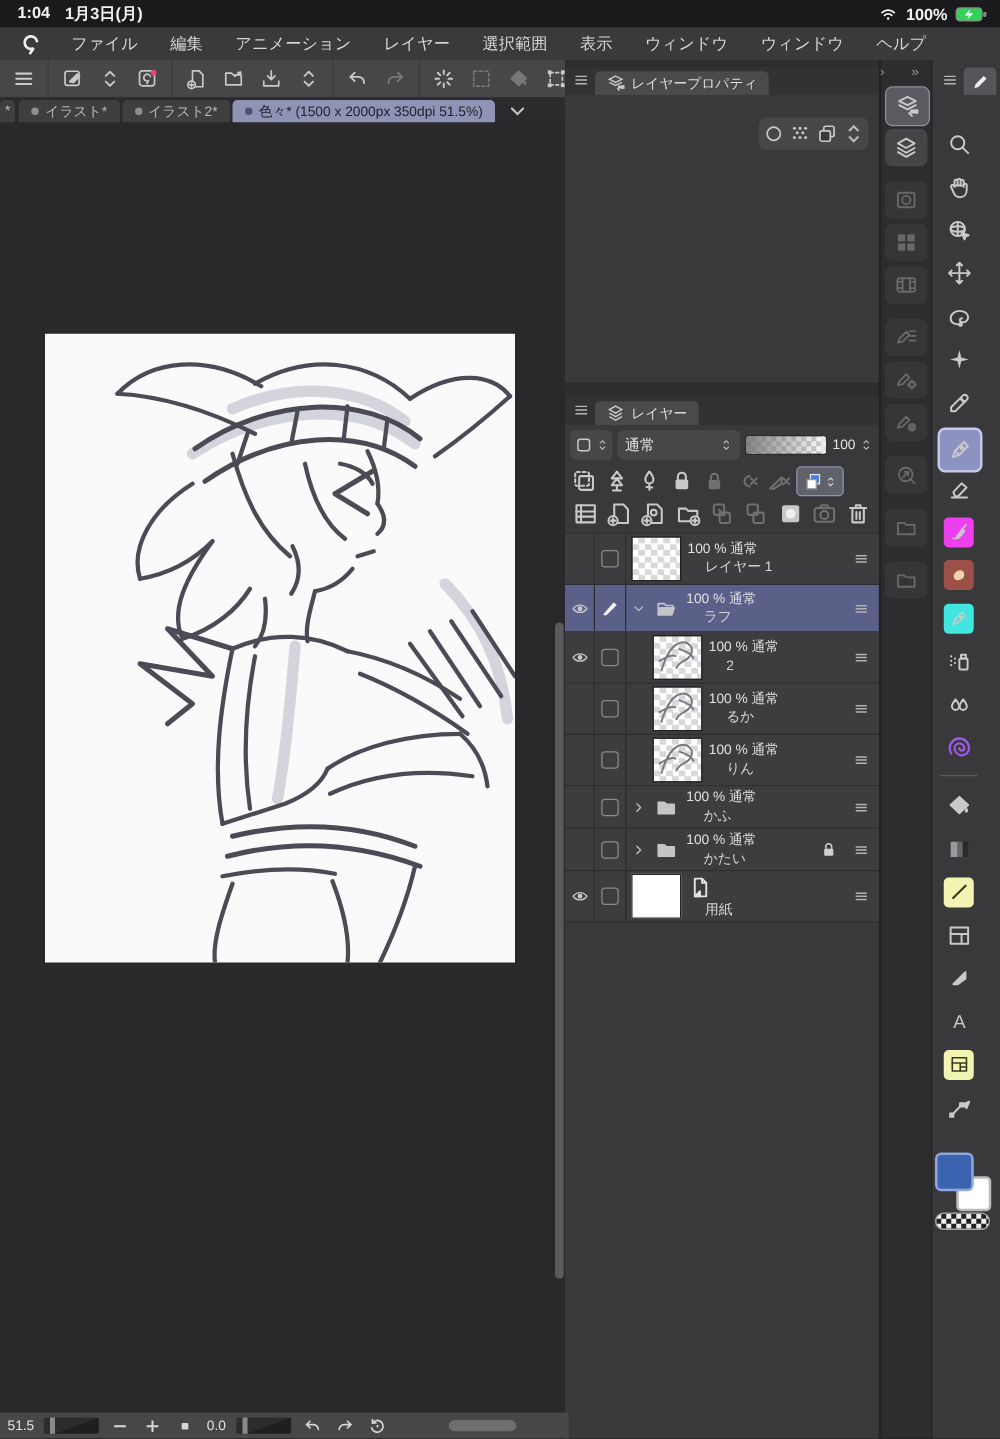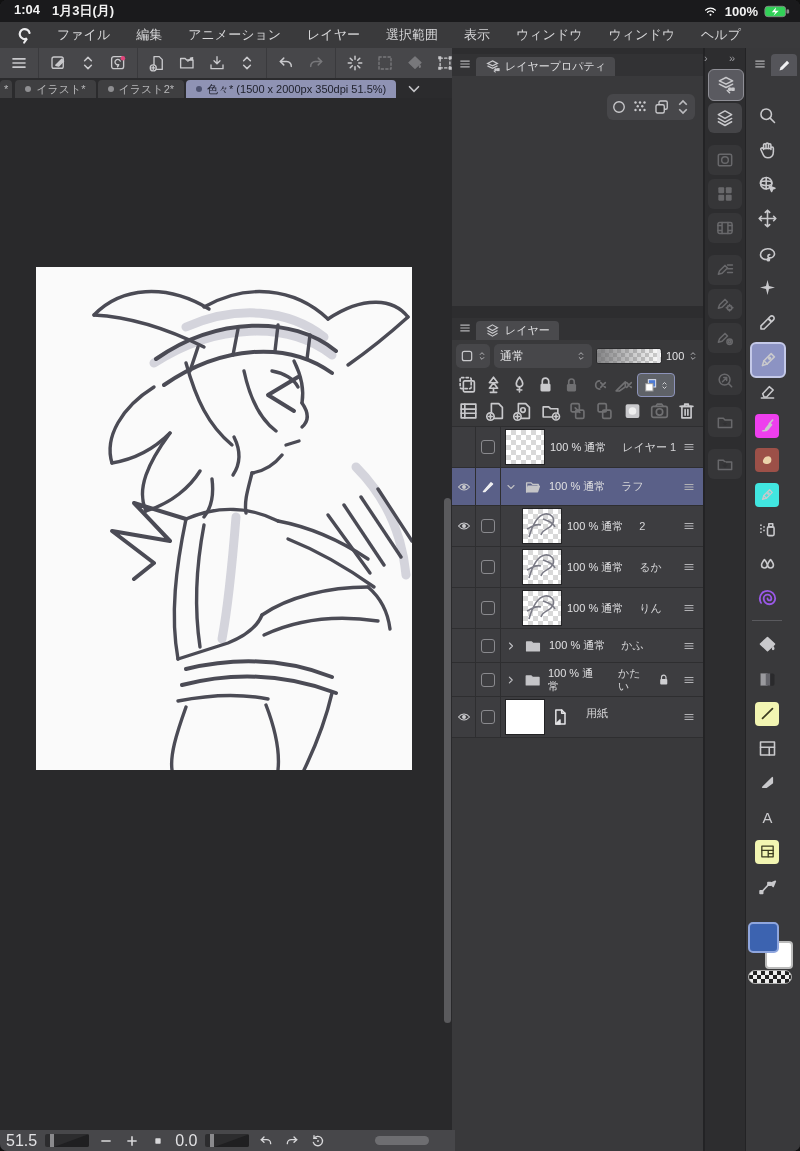--- a/index.html
+++ b/index.html
@@ -1,17 +1,17 @@
 <!DOCTYPE html>
 <html><head>
 <meta charset="utf-8">
 <style>
   html,body{margin:0;padding:0;background:#111;}
   #root{position:relative;width:800px;height:1151px;overflow:hidden;
-        font-family:"Liberation Sans","DejaVu Sans",sans-serif;background:#29292b;color:#d8d8da;border-radius:7px;
+        font-family:"Liberation Sans","DejaVu Sans",sans-serif;background:#29292b;color:#d8d8da;
         -webkit-font-smoothing:antialiased;}
   .abs{position:absolute;}
   .row{display:flex;align-items:center;}
   svg{display:block;}
   .ic{display:inline-flex;align-items:center;justify-content:center;color:#c9c9cc;}
   .ic svg{width:100%;height:100%;}
   .dim{opacity:.38;}
 
   
   #statusbar{left:0;top:0;width:800px;height:22px;background:#1a1a1c;color:#f2f2f2;
@@ -38,21 +38,21 @@
   .tab.active{background:#8f93b4;color:#20222e;}
   .tab.active .dot{background:#4e5370;}
 
   
   #canvas-area{left:0;top:98px;width:452px;height:1032px;background:#29292b;}
   #paper{left:36px;top:169px;width:376px;height:503px;background:#fafafa;}
   #v-scroll{left:444px;top:400px;width:7px;height:525px;background:#5a5a5d;border-radius:4px;}
 
   
   #bottombar{left:0;top:1130px;width:455px;height:21px;background:#47474a;display:flex;align-items:center;
-             font-size:16px;color:#e2e2e4;gap:8px;padding-left:6px;box-sizing:border-box;}
+             font-size:11px;color:#e2e2e4;gap:8px;padding-left:6px;box-sizing:border-box;}
   .ramp{position:relative;width:44px;height:13px;background:#2c2c2e;border-radius:2px;overflow:hidden;}
   .ramp .tri{position:absolute;right:0;bottom:0;width:80%;height:100%;background:#1f1f21;
              clip-path:polygon(0 100%,100% 0,100% 100%);}
   .ramp .hndl{position:absolute;left:5px;top:-1px;width:4px;height:15px;background:#8a8a8d;border-radius:1px;}
   .bb-ic{width:18px;height:16px;color:#d8d8da;}
   #h-scroll{width:54px;height:9px;background:#6e6e71;border-radius:5px;margin-left:40px;}
 
   
   #right-bg{left:452px;top:48px;width:348px;height:1103px;background:#2d2d2f;}
   .chev-lbl{color:#9a9a9e;font-size:11px;letter-spacing:1px;}
@@ -85,21 +85,21 @@
 
   
   .lrow{display:flex;align-items:stretch;border-bottom:1px solid #2e2e30;background:#3d3d40;font-size:11px;color:#e0e0e2;}
   .lrow.sel{background:#5a6088;}
   .cell-eye{width:23px;border-right:1px solid #2e2e30;display:flex;align-items:center;justify-content:center;}
   .cell-chk{width:24px;border-right:1px solid #2e2e30;display:flex;align-items:center;justify-content:center;}
   .chkbox{width:12px;height:12px;border:1.5px solid #8a8a8e;border-radius:3px;}
   .lrow .content{flex:1;display:flex;align-items:center;gap:5px;padding-left:4px;overflow:hidden;}
   .thumb{width:38px;height:34px;background:#fff;border:1px solid #232325;flex:none;}
   .thumb.checker{background:repeating-conic-gradient(#d8d8d8 0 25%,#fff 0 50%) 0 0/10px 10px;}
-  .lmeta{display:flex;flex-direction:row;gap:2px;line-height:1.15;}
+  .lmeta{display:flex;flex-direction:column;gap:2px;line-height:1.15;}
   .lmeta .nm{color:#d6d6d8;margin-left:14px;}
   .rburger{width:14px;height:12px;color:#b2b2b5;margin-left:auto;margin-right:7px;flex:none;}
   .fold-ic{width:22px;height:18px;color:#c5c5c8;}
   .chev-sm{width:12px;height:12px;color:#c0c0c3;}
 
   
   .strip-btn{position:absolute;left:708px;width:34px;height:30px;background:#454548;border-radius:6px;
              display:flex;align-items:center;justify-content:center;color:#b9b9bc;}
   .strip-btn svg{width:20px;height:20px;}
   .strip-btn.active{background:#5a5a60;border:1px solid #8f8f96;}

